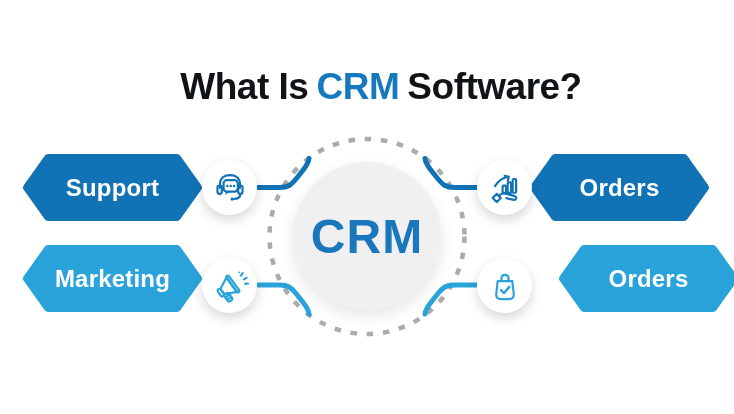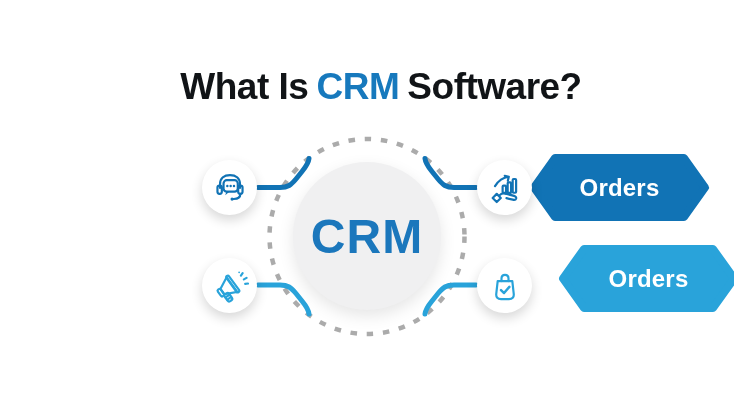--- a/index.html
+++ b/index.html
@@ -69,21 +69,33 @@
     <path class="conn dark" d="M258 187.5 H280 C288 187.5 291 185 296 179 L302 171.5 C306.5 166 308.5 163 309 158.5"></path>
     <path class="conn dark" d="M476 187.5 H454 C446 187.5 443 185 438 179 L432 171.5 C427.5 166 425.5 163 425 158.5"></path>
     <path class="conn light" d="M258 285 H280 C288 285 291 287.5 296 293.5 L302 301 C306.5 306.5 308.5 309.5 309 314"></path>
     <path class="conn light" d="M476 285 H454 C446 285 443 287.5 438 293.5 L432 301 C427.5 306.5 425.5 309.5 425 314"></path>
   </svg>
 
   <div class="center-circle">
     <span class="crm-label">CRM</span>
   </div>
 
+  <div class="banner pos-support">
+    <svg width="181" height="69" viewBox="0 0 181 69">
+      <path class="hex dark" d="M5 34.5 L26 5 L155 5 L176 34.5 L155 64 L26 64 Z"></path>
+    </svg>
+    <span class="banner-label">Support</span>
+  </div>
 
+  <div class="banner pos-marketing">
+    <svg width="181" height="69" viewBox="0 0 181 69">
+      <path class="hex light" d="M5 34.5 L26 5 L155 5 L176 34.5 L155 64 L26 64 Z"></path>
+    </svg>
+    <span class="banner-label">Marketing</span>
+  </div>
 
   <div class="banner pos-sales">
     <svg width="181" height="69" viewBox="0 0 181 69">
       <path class="hex dark" d="M5 34.5 L26 5 L155 5 L176 34.5 L155 64 L26 64 Z"></path>
     </svg>
     <span class="banner-label">Orders</span>
   </div>
 
   <div class="banner pos-orders">
     <svg width="181" height="69" viewBox="0 0 181 69">

